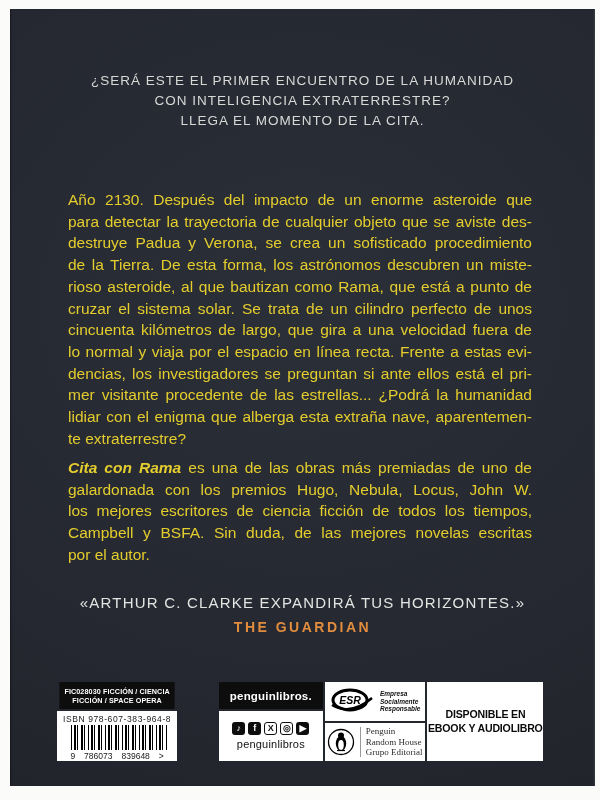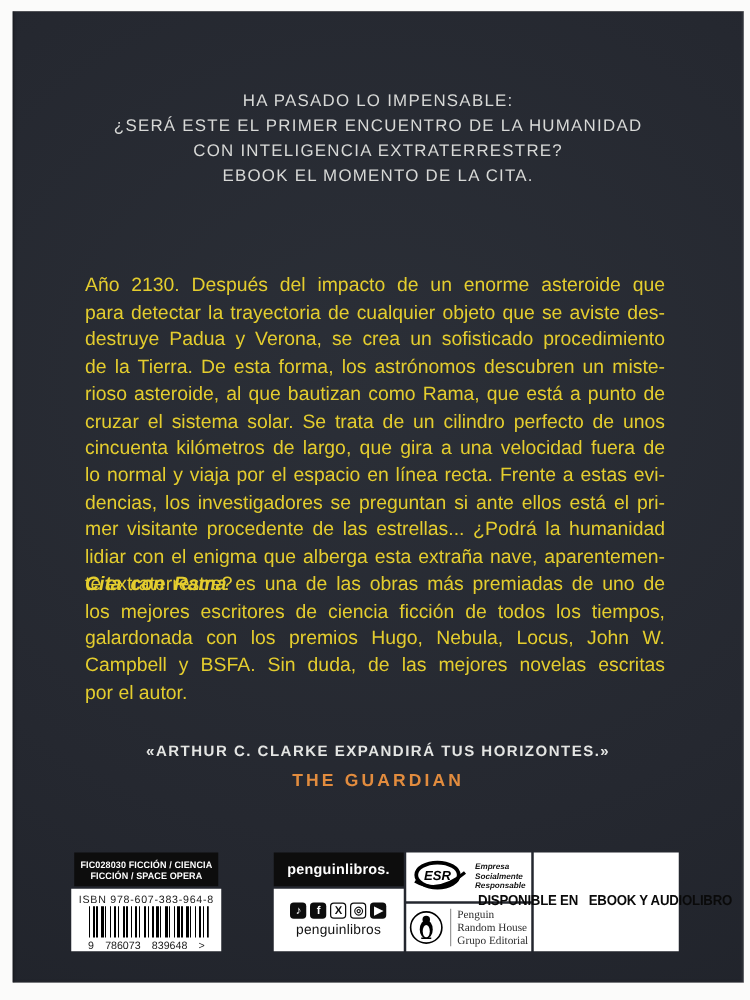--- a/index.html
+++ b/index.html
@@ -26,29 +26,29 @@
     letter-spacing: 1px;
     line-height: 20px;
   }
   
   .synopsis {
     position: absolute; left: 58px; width: 464px;
     color: #e4cd2e;
     font-size: 15.5px;
     line-height: 21.7px;
   }
-  .syn-1 { top: 180px; margin-top: 29px; }
+  .syn-1 { top: 180px; }
   .syn-2 { top: 448px; }
   .jline { text-align: justify; text-align-last: justify; white-space: nowrap; }
   .lline { text-align: left; }
   .book-title { font-weight: 700; font-style: italic; }
   
   .quote-block { position: absolute; left: 0; top: 585px; width: 100%; text-align: center; }
   .quote-text {
-    color: #e4e5e3; font-size: 12px; font-weight: 700;
+    color: #e4e5e3; font-size: 15px; font-weight: 400;
     letter-spacing: 1.2px;
   }
   .quote-source {
     margin-top: 8px;
     color: #e28c3e; font-size: 14px; font-weight: 600; 
     letter-spacing: 2.5px;
   }
   
   .bottom-bar {
     position: absolute; left: 47px; top: 673px;
@@ -100,57 +100,56 @@
     font-size: 6.5px; font-weight: 700; font-style: italic;
     line-height: 7.5px; color: #111;
   }
   .prh-divider { width: 1px; height: 30px; background: #999; }
   .prh-text {
     font-family: "Liberation Serif", serif;
     font-size: 9px; line-height: 10.5px; color: #2e2e2e;
   }
   
   .avail-box {
-    display: flex; flex-direction: row; align-items: center; justify-content: center;
+    display: flex; flex-direction: column; align-items: center; justify-content: center;
     color: #0a0a0a; font-size: 11.5px; font-weight: 800;
     line-height: 13.5px; letter-spacing: -0.2px;
   }
   .avail-box > div { transform: scaleX(0.92); white-space: nowrap; }
 </style>
 </head>
 <body>
 
 <div class="cover">
 
   <div class="headline">
-    <div>HA PASADO LO IMPENSABLE:</div>
     <div>¿SERÁ ESTE EL PRIMER ENCUENTRO DE LA HUMANIDAD</div>
     <div>CON INTELIGENCIA EXTRATERRESTRE?</div>
-    <div>EBOOK EL MOMENTO DE LA CITA.</div>
+    <div>LLEGA EL MOMENTO DE LA CITA.</div>
   </div>
 
   <div class="synopsis syn-1">
     <div class="jline">Año 2130. Después del impacto de un enorme asteroide que</div>
     <div class="jline">para detectar la trayectoria de cualquier objeto que se aviste des-</div>
     <div class="jline">destruye Padua y Verona, se crea un sofisticado procedimiento</div>
     <div class="jline">de la Tierra. De esta forma, los astrónomos descubren un miste-</div>
     <div class="jline">rioso asteroide, al que bautizan como Rama, que está a punto de</div>
     <div class="jline">cruzar el sistema solar. Se trata de un cilindro perfecto de unos</div>
     <div class="jline">cincuenta kilómetros de largo, que gira a una velocidad fuera de</div>
     <div class="jline">lo normal y viaja por el espacio en línea recta. Frente a estas evi-</div>
     <div class="jline">dencias, los investigadores se preguntan si ante ellos está el pri-</div>
     <div class="jline">mer visitante procedente de las estrellas... ¿Podrá la humanidad</div>
     <div class="jline">lidiar con el enigma que alberga esta extraña nave, aparentemen-</div>
     <div class="lline">te extraterrestre?</div>
   </div>
 
   <div class="synopsis syn-2">
     <div class="jline"><span class="book-title">Cita con Rama</span><span> es una de las obras más premiadas de uno de</span></div>
+    <div class="jline">galardonada con los premios Hugo, Nebula, Locus, John W.</div>
     <div class="jline">los mejores escritores de ciencia ficción de todos los tiempos,</div>
-    <div class="jline">galardonada con los premios Hugo, Nebula, Locus, John W.</div>
     <div class="jline">Campbell y BSFA. Sin duda, de las mejores novelas escritas</div>
     <div class="lline">por el autor.</div>
   </div>
 
   <div class="quote-block">
     <div class="quote-text">«ARTHUR C. CLARKE EXPANDIRÁ TUS HORIZONTES.»</div>
     <div class="quote-source">THE GUARDIAN</div>
   </div>
 
   <div class="bottom-bar">

